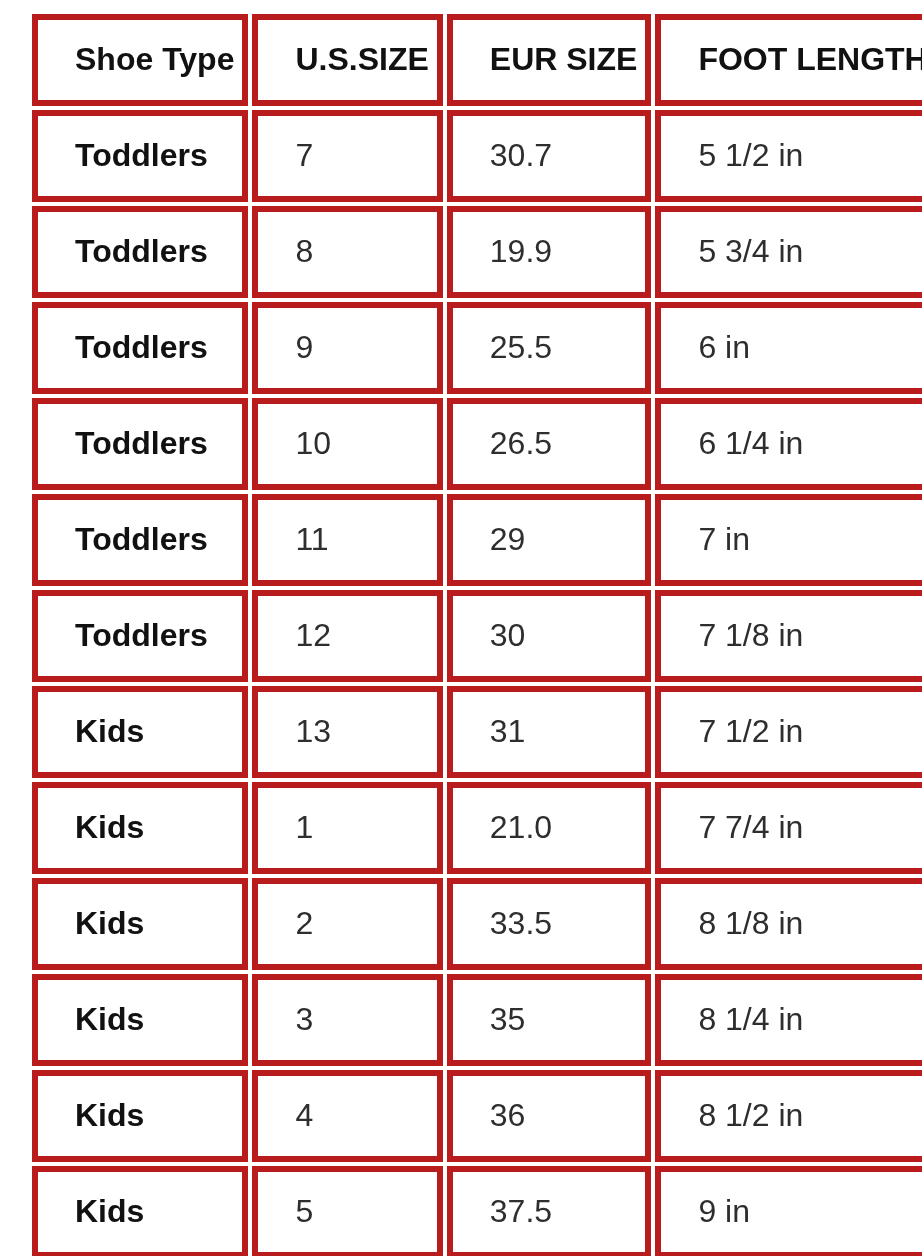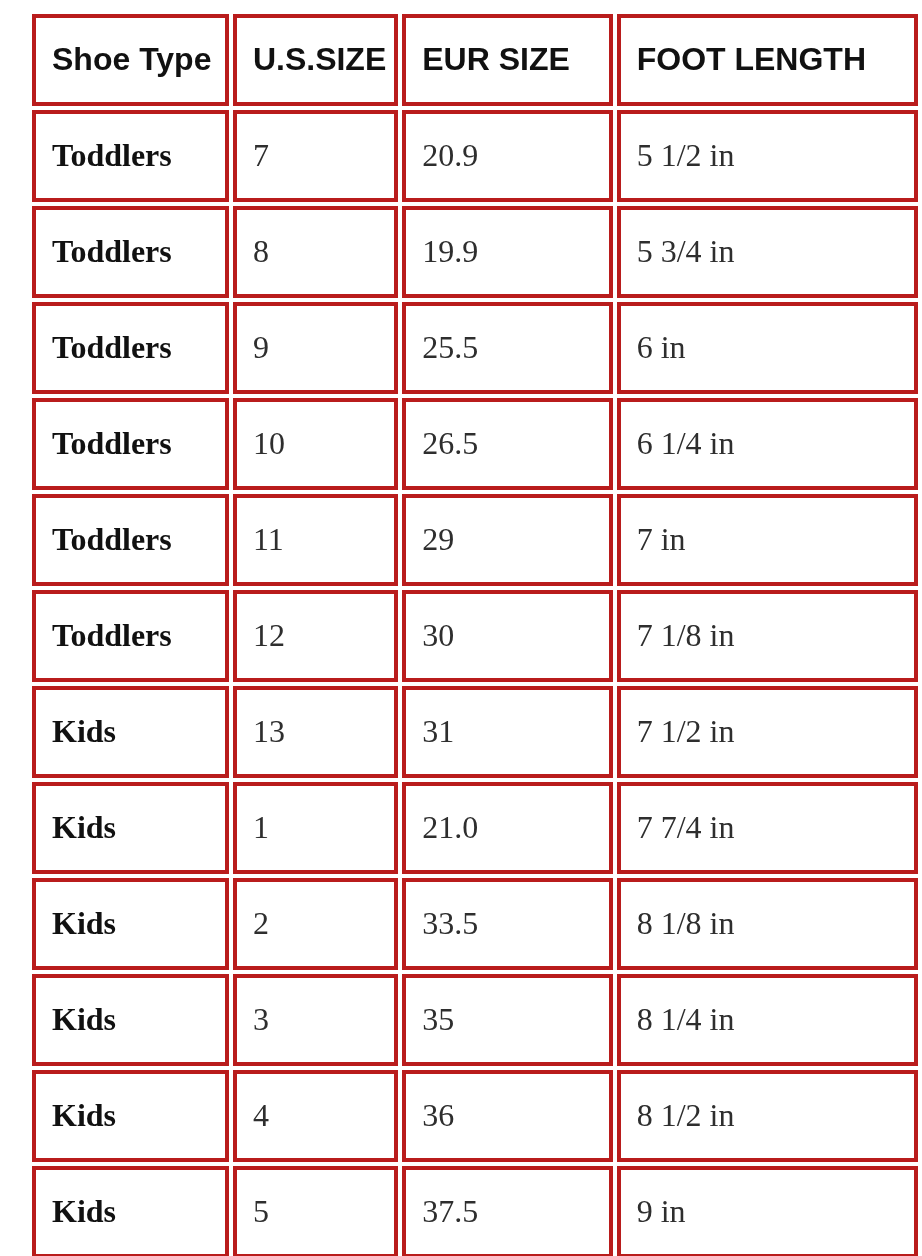--- a/index.html
+++ b/index.html
@@ -18,38 +18,37 @@
   }
   table.size-chart {
     border-collapse: separate;
     border-spacing: 4px;
     table-layout: fixed;
   }
   table.size-chart th,
   table.size-chart td {
     box-sizing: border-box;
     background: #ffffff;
-    border: 4px solid #b91c1c;
+    border: 6px solid #b91c1c;
     height: 92px;
-    padding: 0 8px 0 16px;
+    padding: 0 8px 0 37px;
     text-align: left;
     vertical-align: middle;
     font-size: 32px;
     line-height: 1.1;
     white-space: nowrap;
     overflow: hidden;
   }
   table.size-chart th {
     font-weight: 700;
     color: #111111;
   }
   table.size-chart td {
     font-weight: 400;
     color: #2e2e2e;
-    font-family: Liberation Serif, serif;
   }
   table.size-chart td:first-child {
     font-weight: 700;
     color: #111111;
   }
   .c0 { width: 200px; }
   .c1 { width: 141px; }
   .c2 { width: 228px; }
   .c3 { width: 324px; }
 </style>
@@ -63,21 +62,21 @@
           <th class="c0">Shoe Type</th>
           <th class="c1">U.S.SIZE</th>
           <th class="c2">EUR SIZE</th>
           <th class="c3">FOOT LENGTH</th>
         </tr>
     </thead>
     <tbody>
         <tr>
           <td class="c0">Toddlers</td>
           <td class="c1">7</td>
-          <td class="c2">20.9</td>
+          <td class="c2">30.7</td>
           <td class="c3">5 1/2 in</td>
         </tr>
         <tr>
           <td class="c0">Toddlers</td>
           <td class="c1">8</td>
           <td class="c2">19.9</td>
           <td class="c3">5 3/4 in</td>
         </tr>
         <tr>
           <td class="c0">Toddlers</td>

